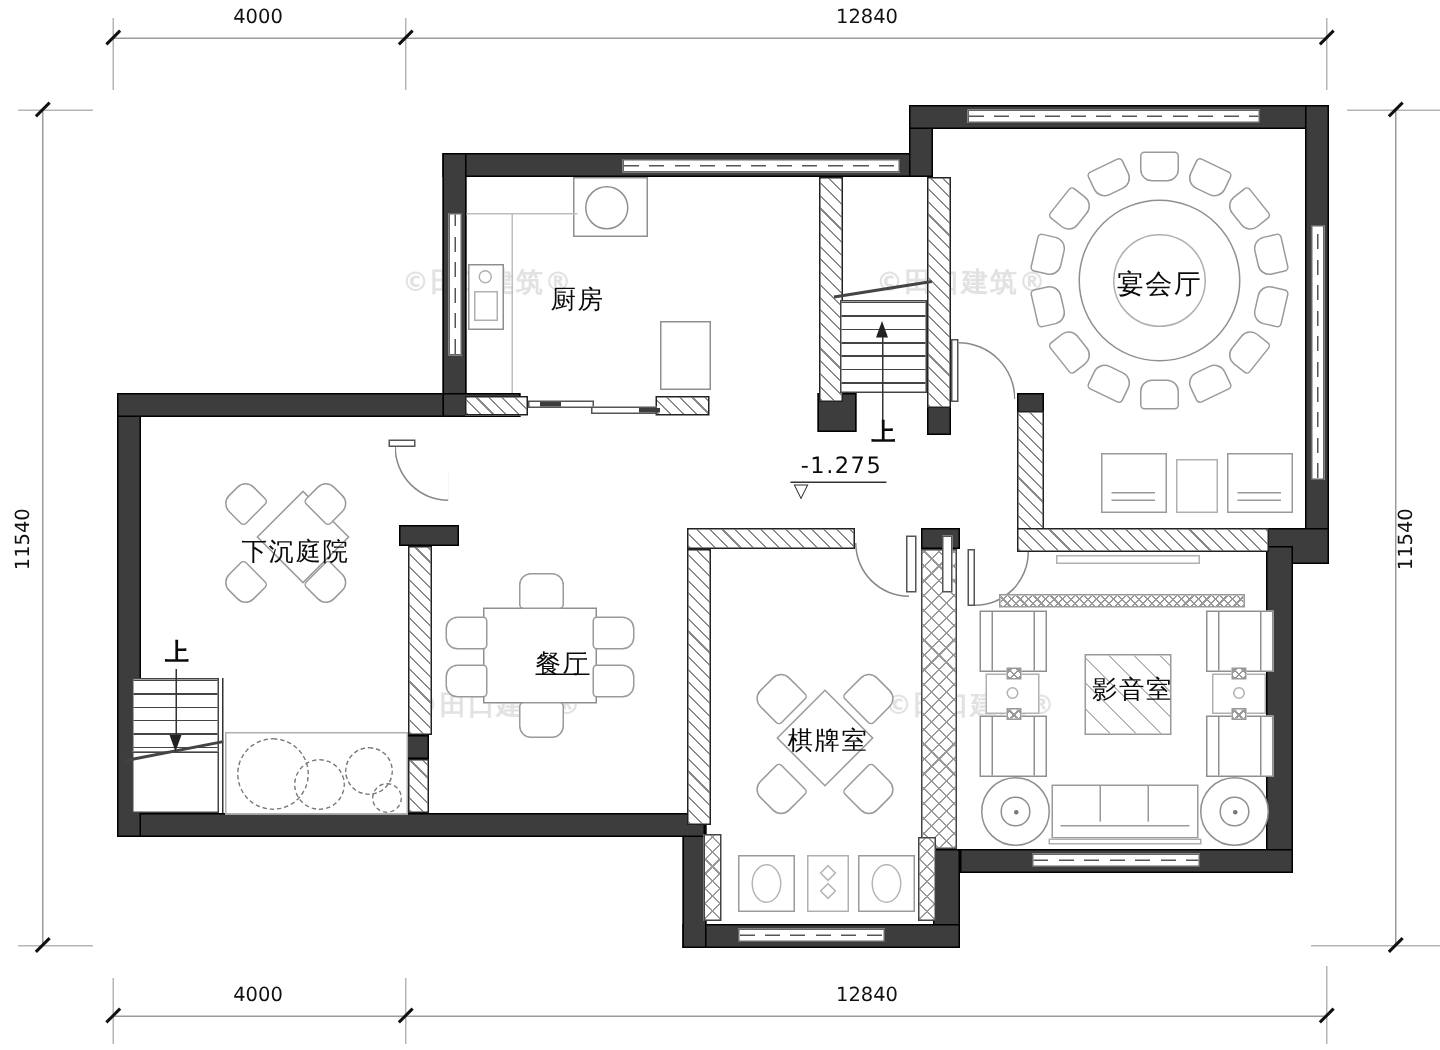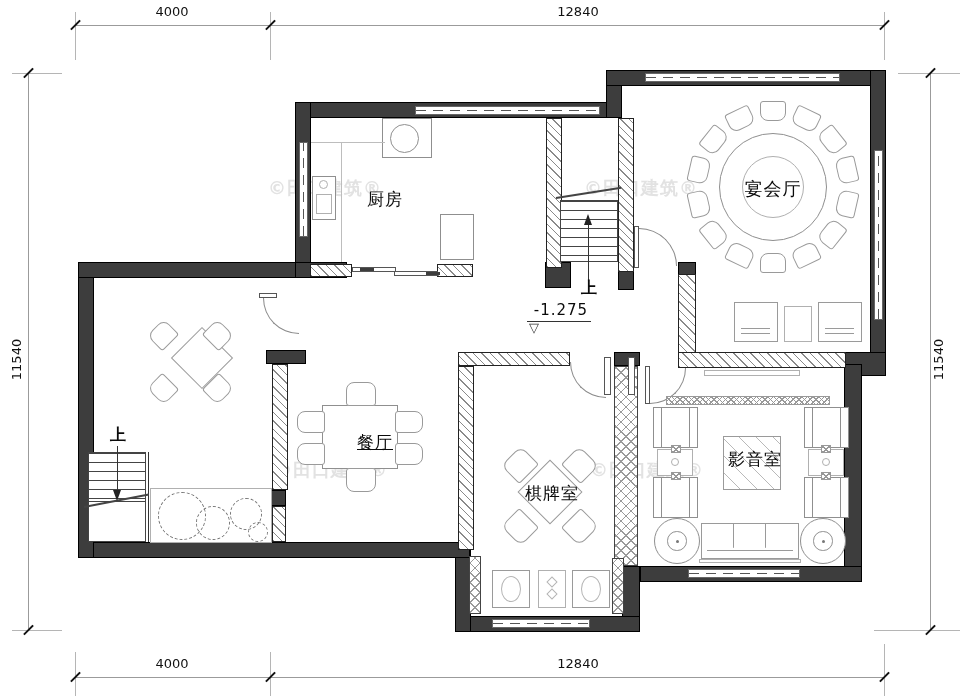--- a/index.html
+++ b/index.html
@@ -194,20 +194,21 @@
   <div class="abs seat" style="left:734px;top:302px;width:44px;height:40px;"></div>
   <div class="abs f2" style="left:784px;top:306px;width:28px;height:36px;"></div>
   <div class="abs seat" style="left:818px;top:302px;width:44px;height:40px;"></div>
   <div class="abs rlabel big" style="left:723px;top:177px;width:100px;">宴会厅</div>
 
   <div class="abs dia" style="left:180px;top:336px;width:44px;height:44px;"></div>
   <div class="abs chair" style="left:151px;top:324px;width:24px;height:22px;transform:rotate(-45deg);"></div>
   <div class="abs chair" style="left:206px;top:324px;width:24px;height:22px;transform:rotate(45deg);"></div>
   <div class="abs chair" style="left:151px;top:378px;width:24px;height:22px;transform:rotate(-135deg);"></div>
   <div class="abs chair" style="left:206px;top:378px;width:24px;height:22px;transform:rotate(135deg);"></div>
+  <div class="abs rlabel" style="left:127px;top:356px;width:140px;">下沉庭院</div>
 
   <div class="abs stairs" style="left:88px;top:452px;width:58px;height:50px;"></div>
   <div class="abs landing" style="left:88px;top:501px;width:58px;height:41px;"></div>
   <div class="abs thin2" style="left:148px;top:452px;width:1px;height:90px;"></div>
   <div class="abs brk" style="left:84px;top:506px;width:66px;height:2px;transform:rotate(-11deg);"></div>
   <div class="abs thin2" style="left:117px;top:446px;width:1px;height:46px;"></div>
   <div class="abs ah-down" style="left:113px;top:490px;"></div>
   <div class="abs uplabel" style="left:106px;top:425px;width:24px;">上</div>
 
   <div class="abs f2" style="left:150px;top:488px;width:122px;height:55px;"></div>

